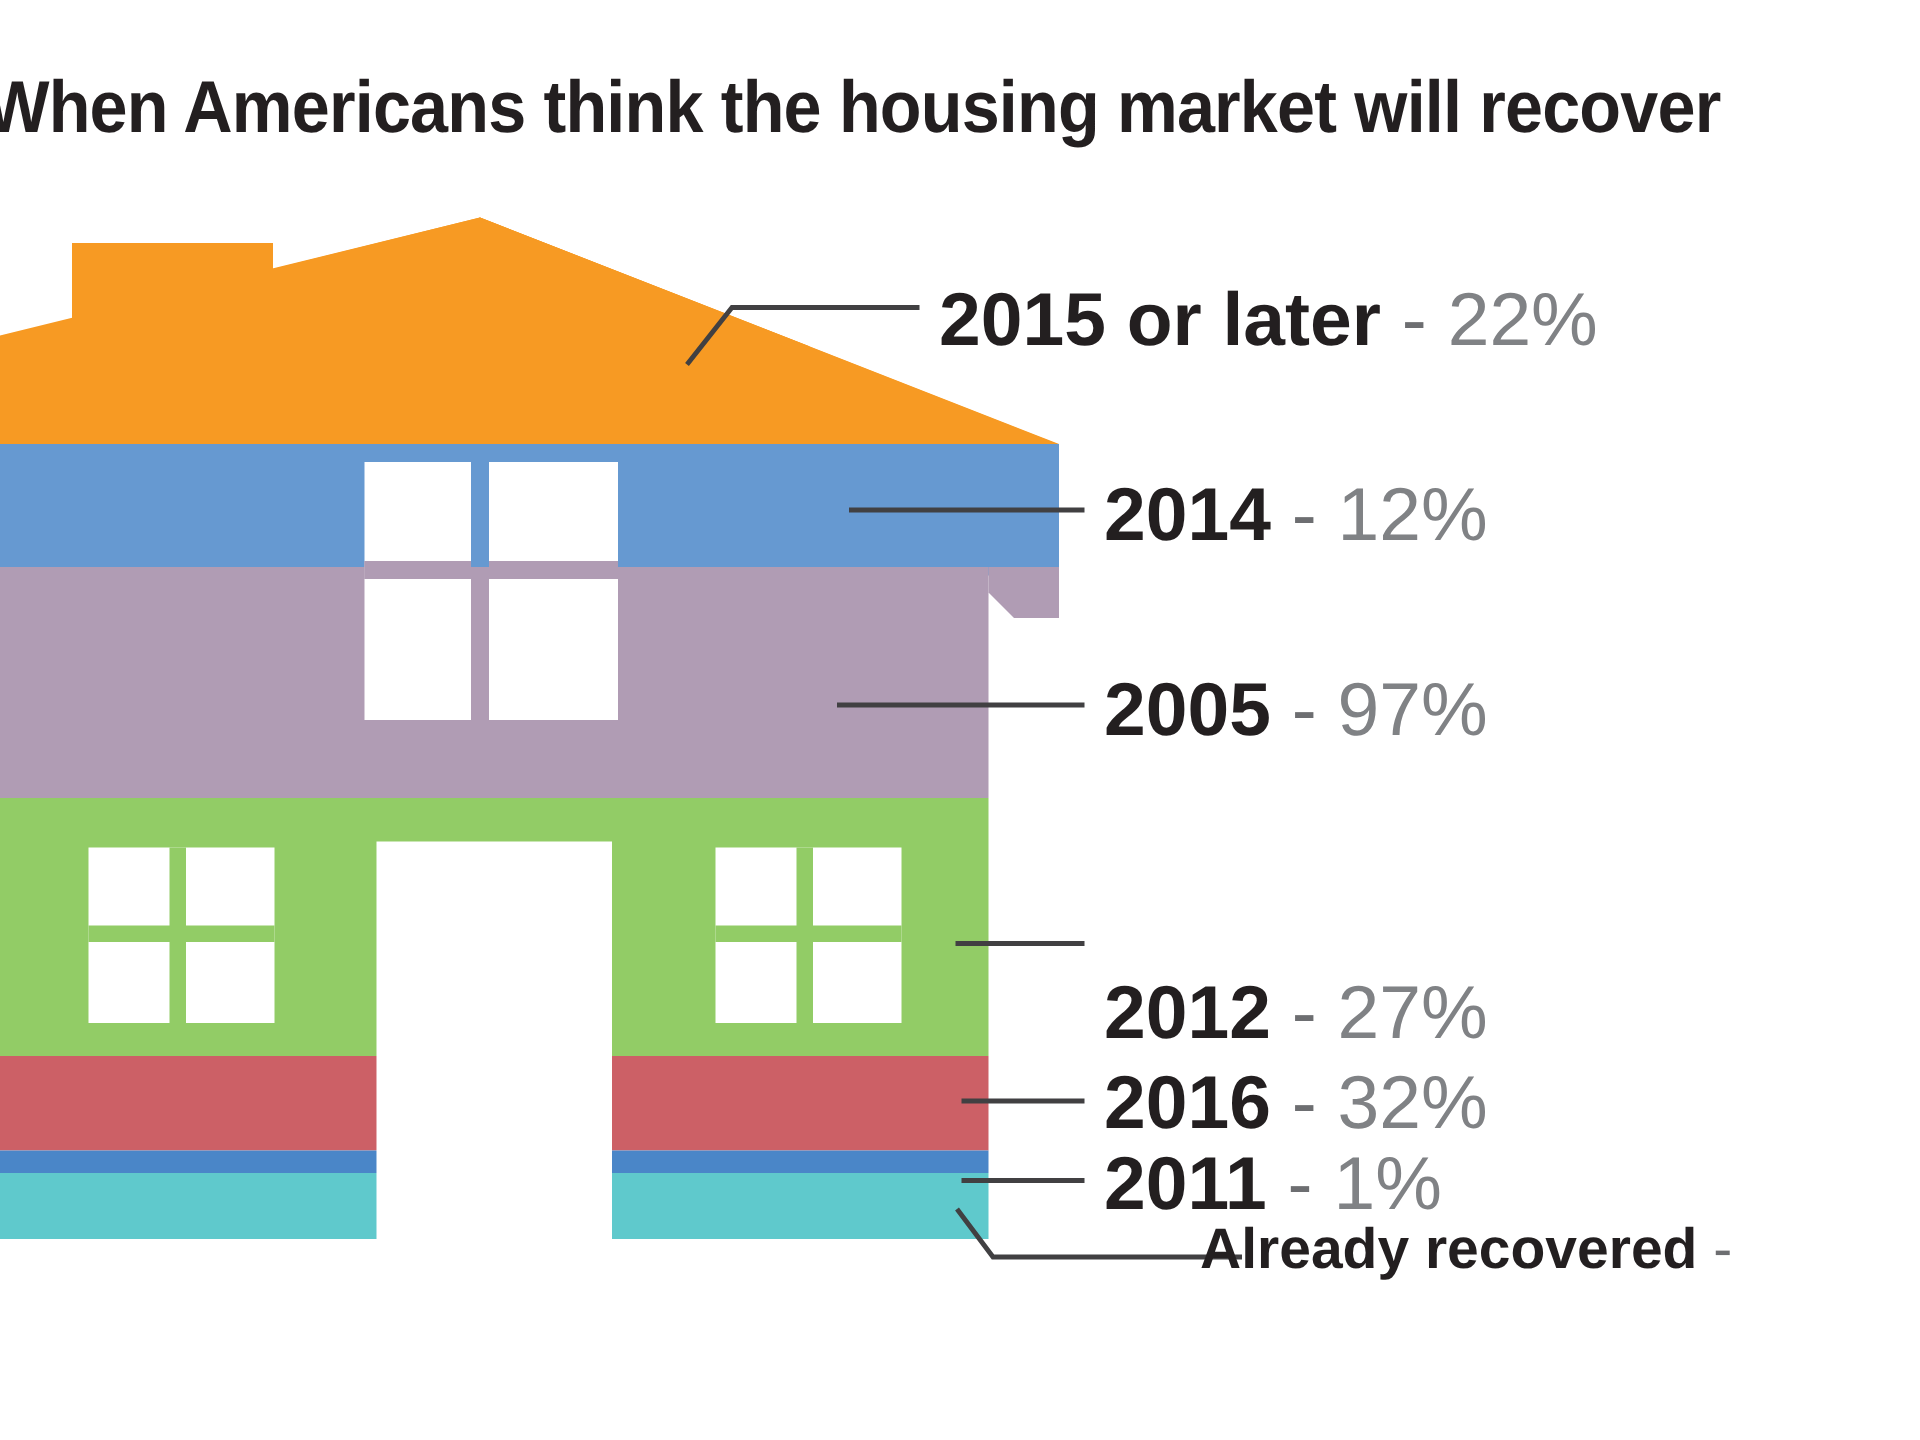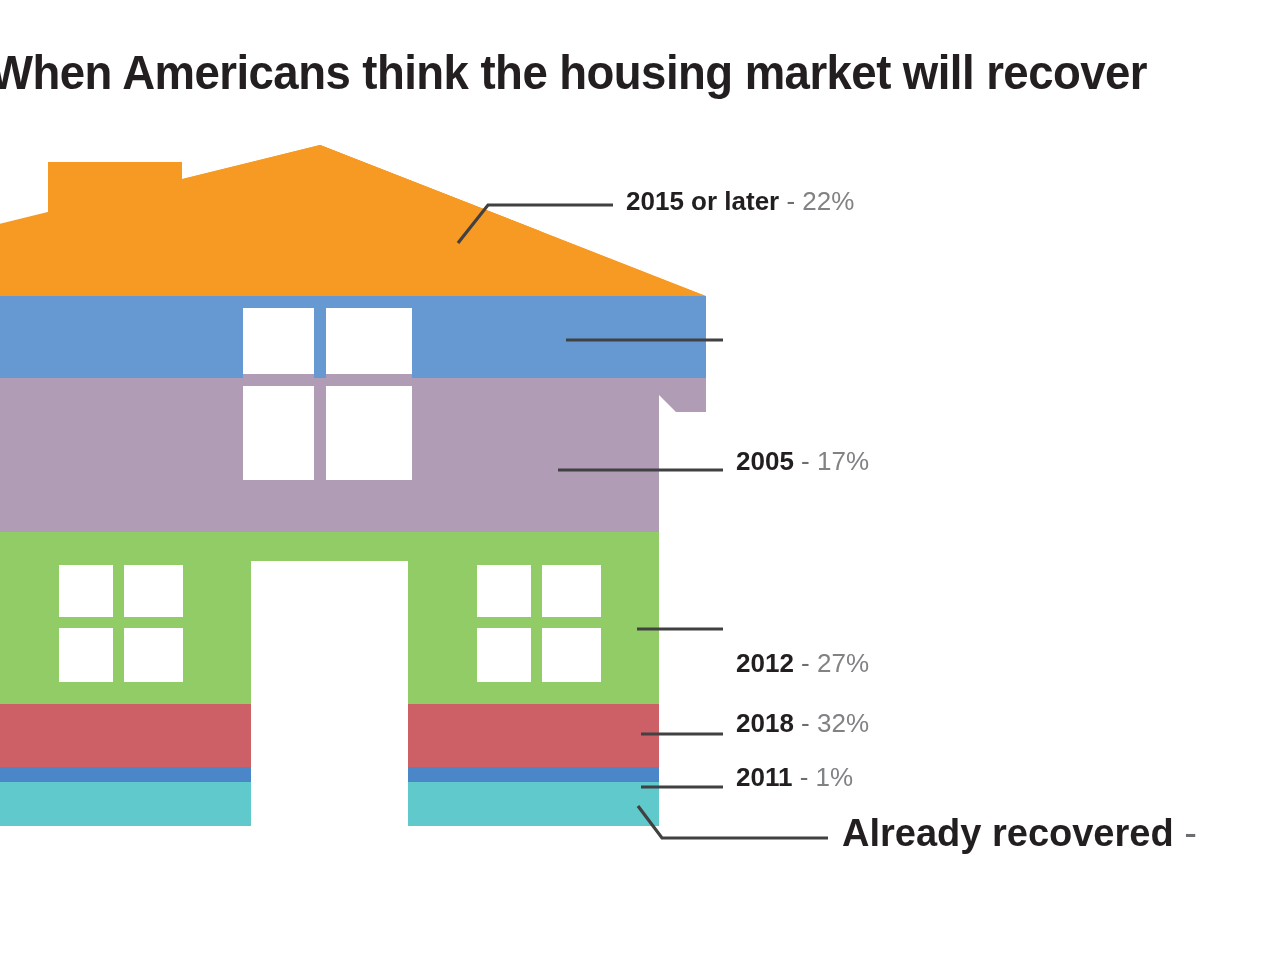--- a/index.html
+++ b/index.html
@@ -42,21 +42,21 @@
     top: 0;
     width: 1280px;
     height: 960px;
   }
 
   
   .callout {
     position: absolute;
     white-space: nowrap;
     font-family: "Liberation Sans", sans-serif;
-    font-size: 26px;
+    font-size: 50px;
     line-height: 1;
     color: #6d6e71;
   }
   .callout .yr {
     font-weight: bold;
     color: #231f20;
   }
   .callout .dash {
     color: #6d6e71;
     font-weight: normal;
@@ -65,21 +65,21 @@
     color: #808285;
     font-weight: normal;
   }
 
   #cal-2015 { left: 626px; top: 188px; }
   #cal-2014 { left: 736px; top: 318px; }
   #cal-2013 { left: 736px; top: 448px; }
   #cal-2012 { left: 736px; top: 606px; margin-top: 44px; }
   #cal-2011 { left: 736px; top: 710px; }
   #cal-2010 { left: 736px; top: 764px; }
-  #cal-already { left: 842px; top: 814px; font-size: 38px; }
+  #cal-already { left: 800px; top: 814px; font-size: 38px; }
 
   
   #footer-bar {
     position: absolute;
     left: 0;
     top: 858px;
     width: 1280px;
     height: 102px;
   }
 </style>
@@ -171,35 +171,40 @@
       <path d="M638,806 L662,838 L828,838" stroke-width="3.2"></path>
     </g>
   </svg>
 
   <div class="callout" id="cal-2015">
     <span class="yr">2015 or later</span>
     <span class="dash">-</span>
     <span class="pct">22%</span>
   </div>
 
+  <div class="callout" id="cal-2014">
+    <span class="yr">2014</span>
+    <span class="dash">-</span>
+    <span class="pct">12%</span>
+  </div>
 
   <div class="callout" id="cal-2013">
     <span class="yr">2005</span>
     <span class="dash">-</span>
-    <span class="pct">17%</span>
+    <span class="pct">97%</span>
   </div>
 
   <div class="callout" id="cal-2012">
     <span class="yr">2012</span>
     <span class="dash">-</span>
     <span class="pct">27%</span>
   </div>
 
   <div class="callout" id="cal-2011">
-    <span class="yr">2018</span>
+    <span class="yr">2016</span>
     <span class="dash">-</span>
     <span class="pct">32%</span>
   </div>
 
   <div class="callout" id="cal-2010">
     <span class="yr">2011</span>
     <span class="dash">-</span>
     <span class="pct">1%</span>
   </div>
 

